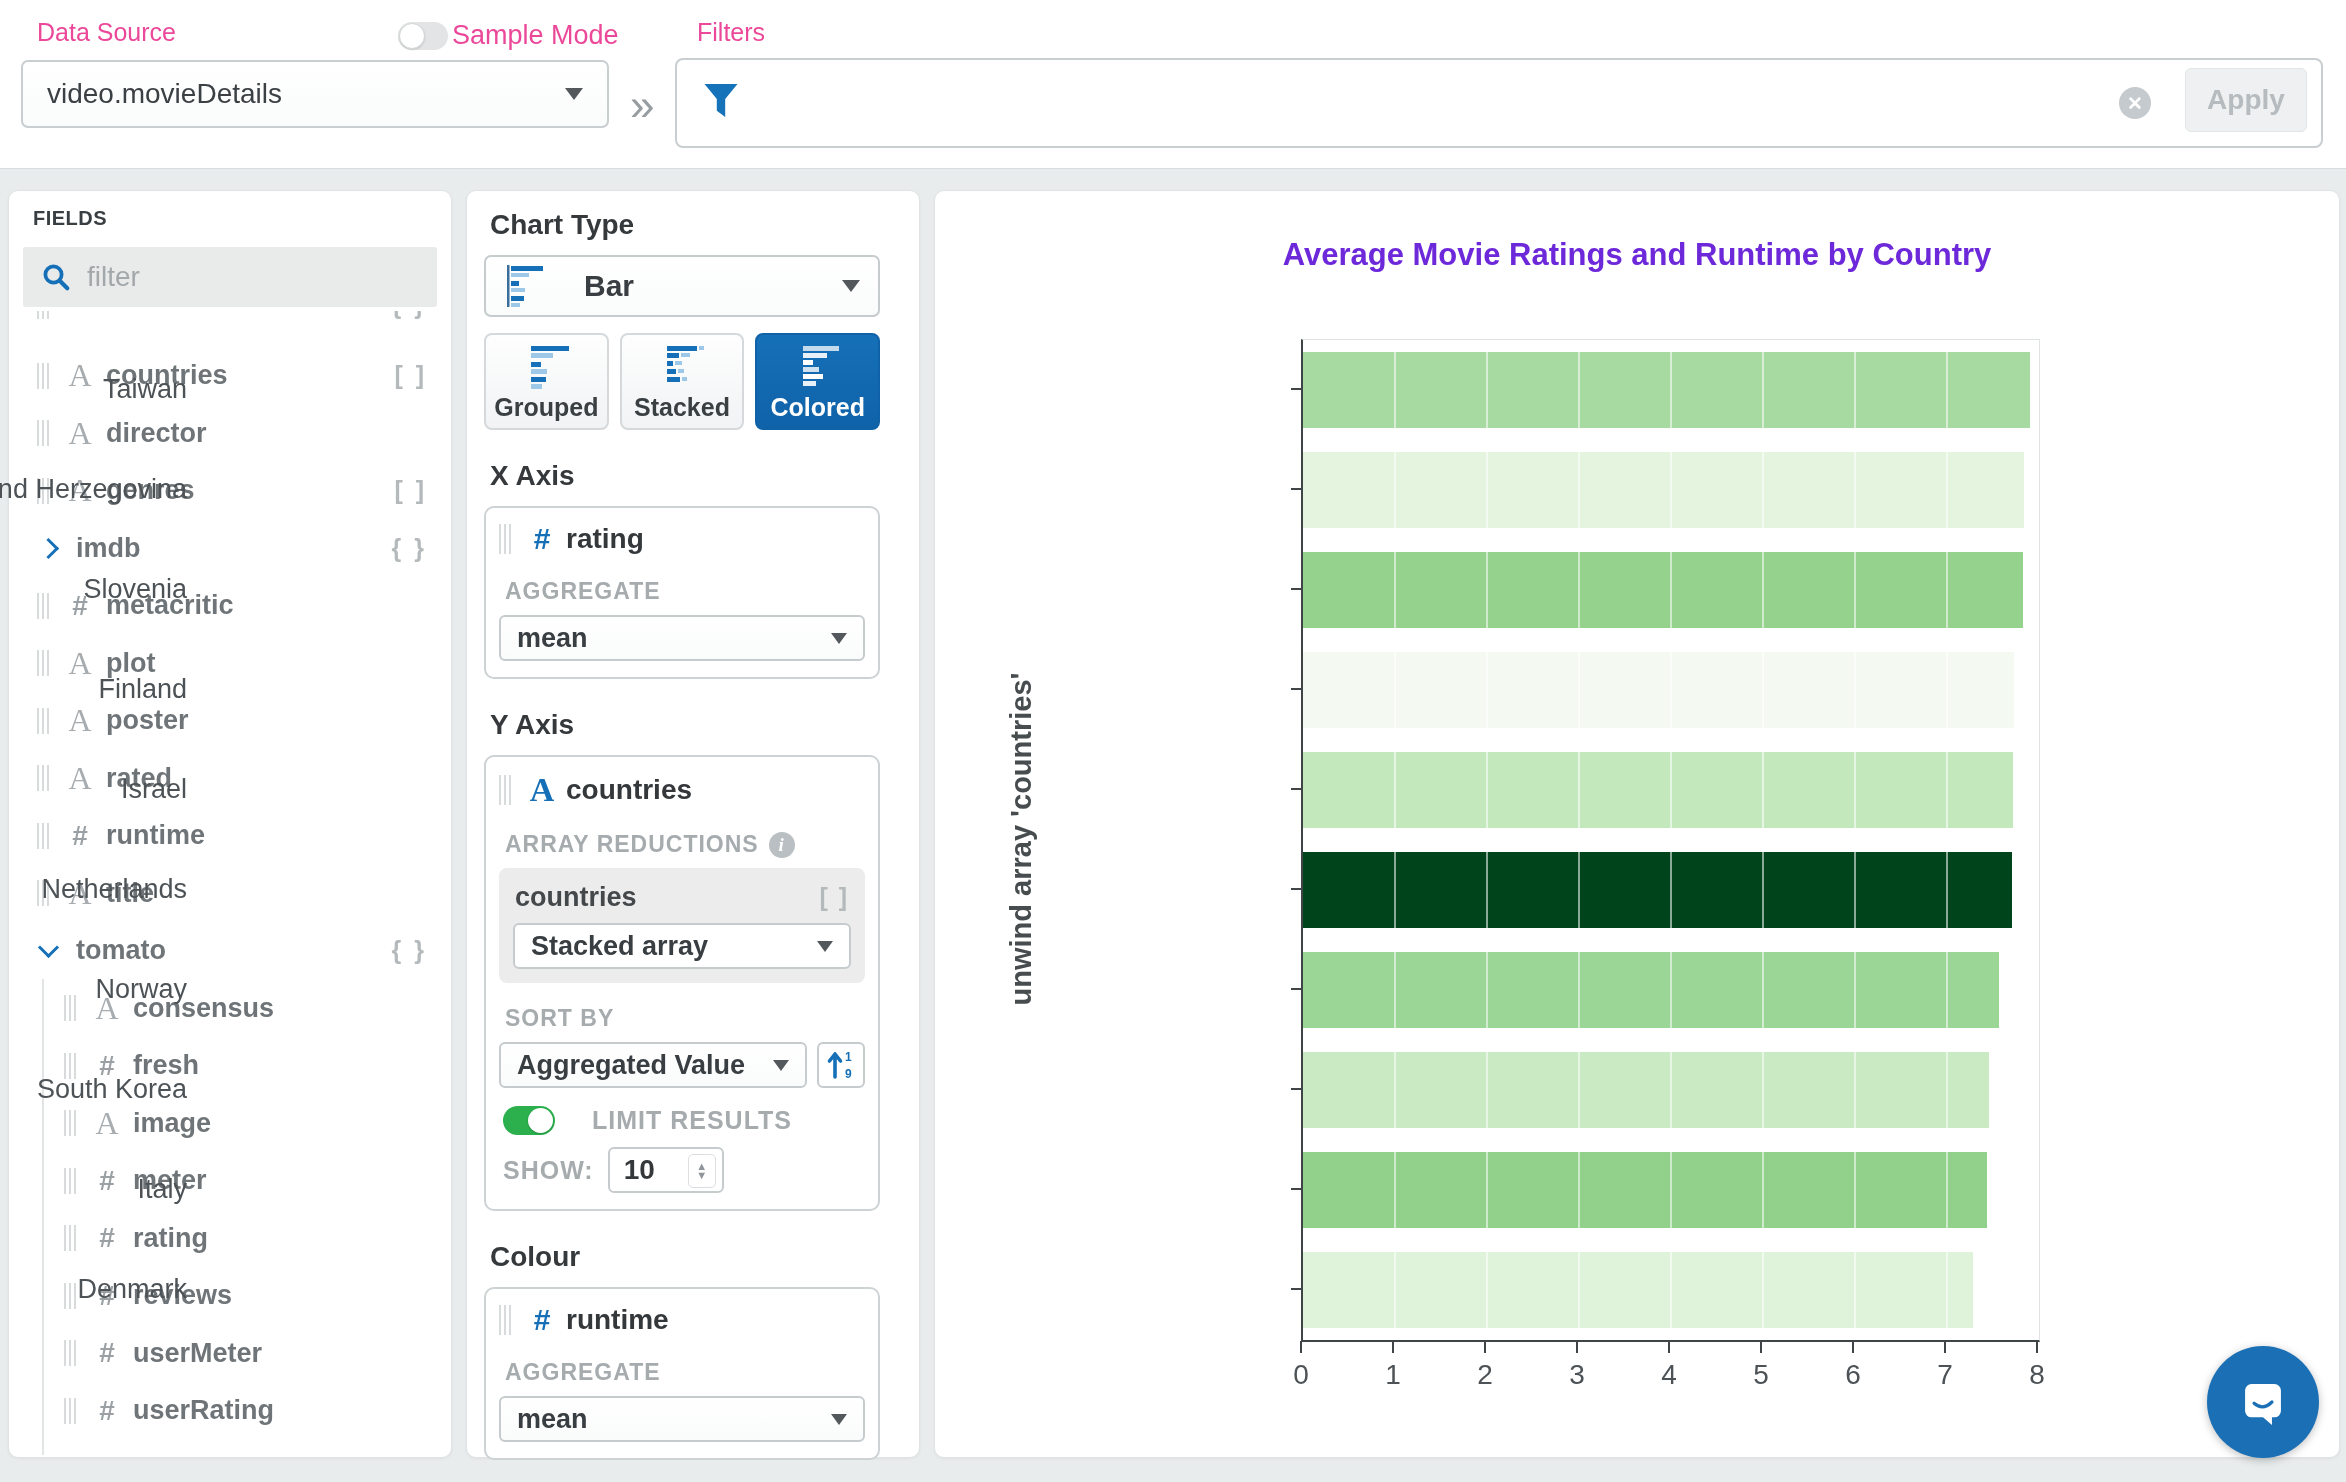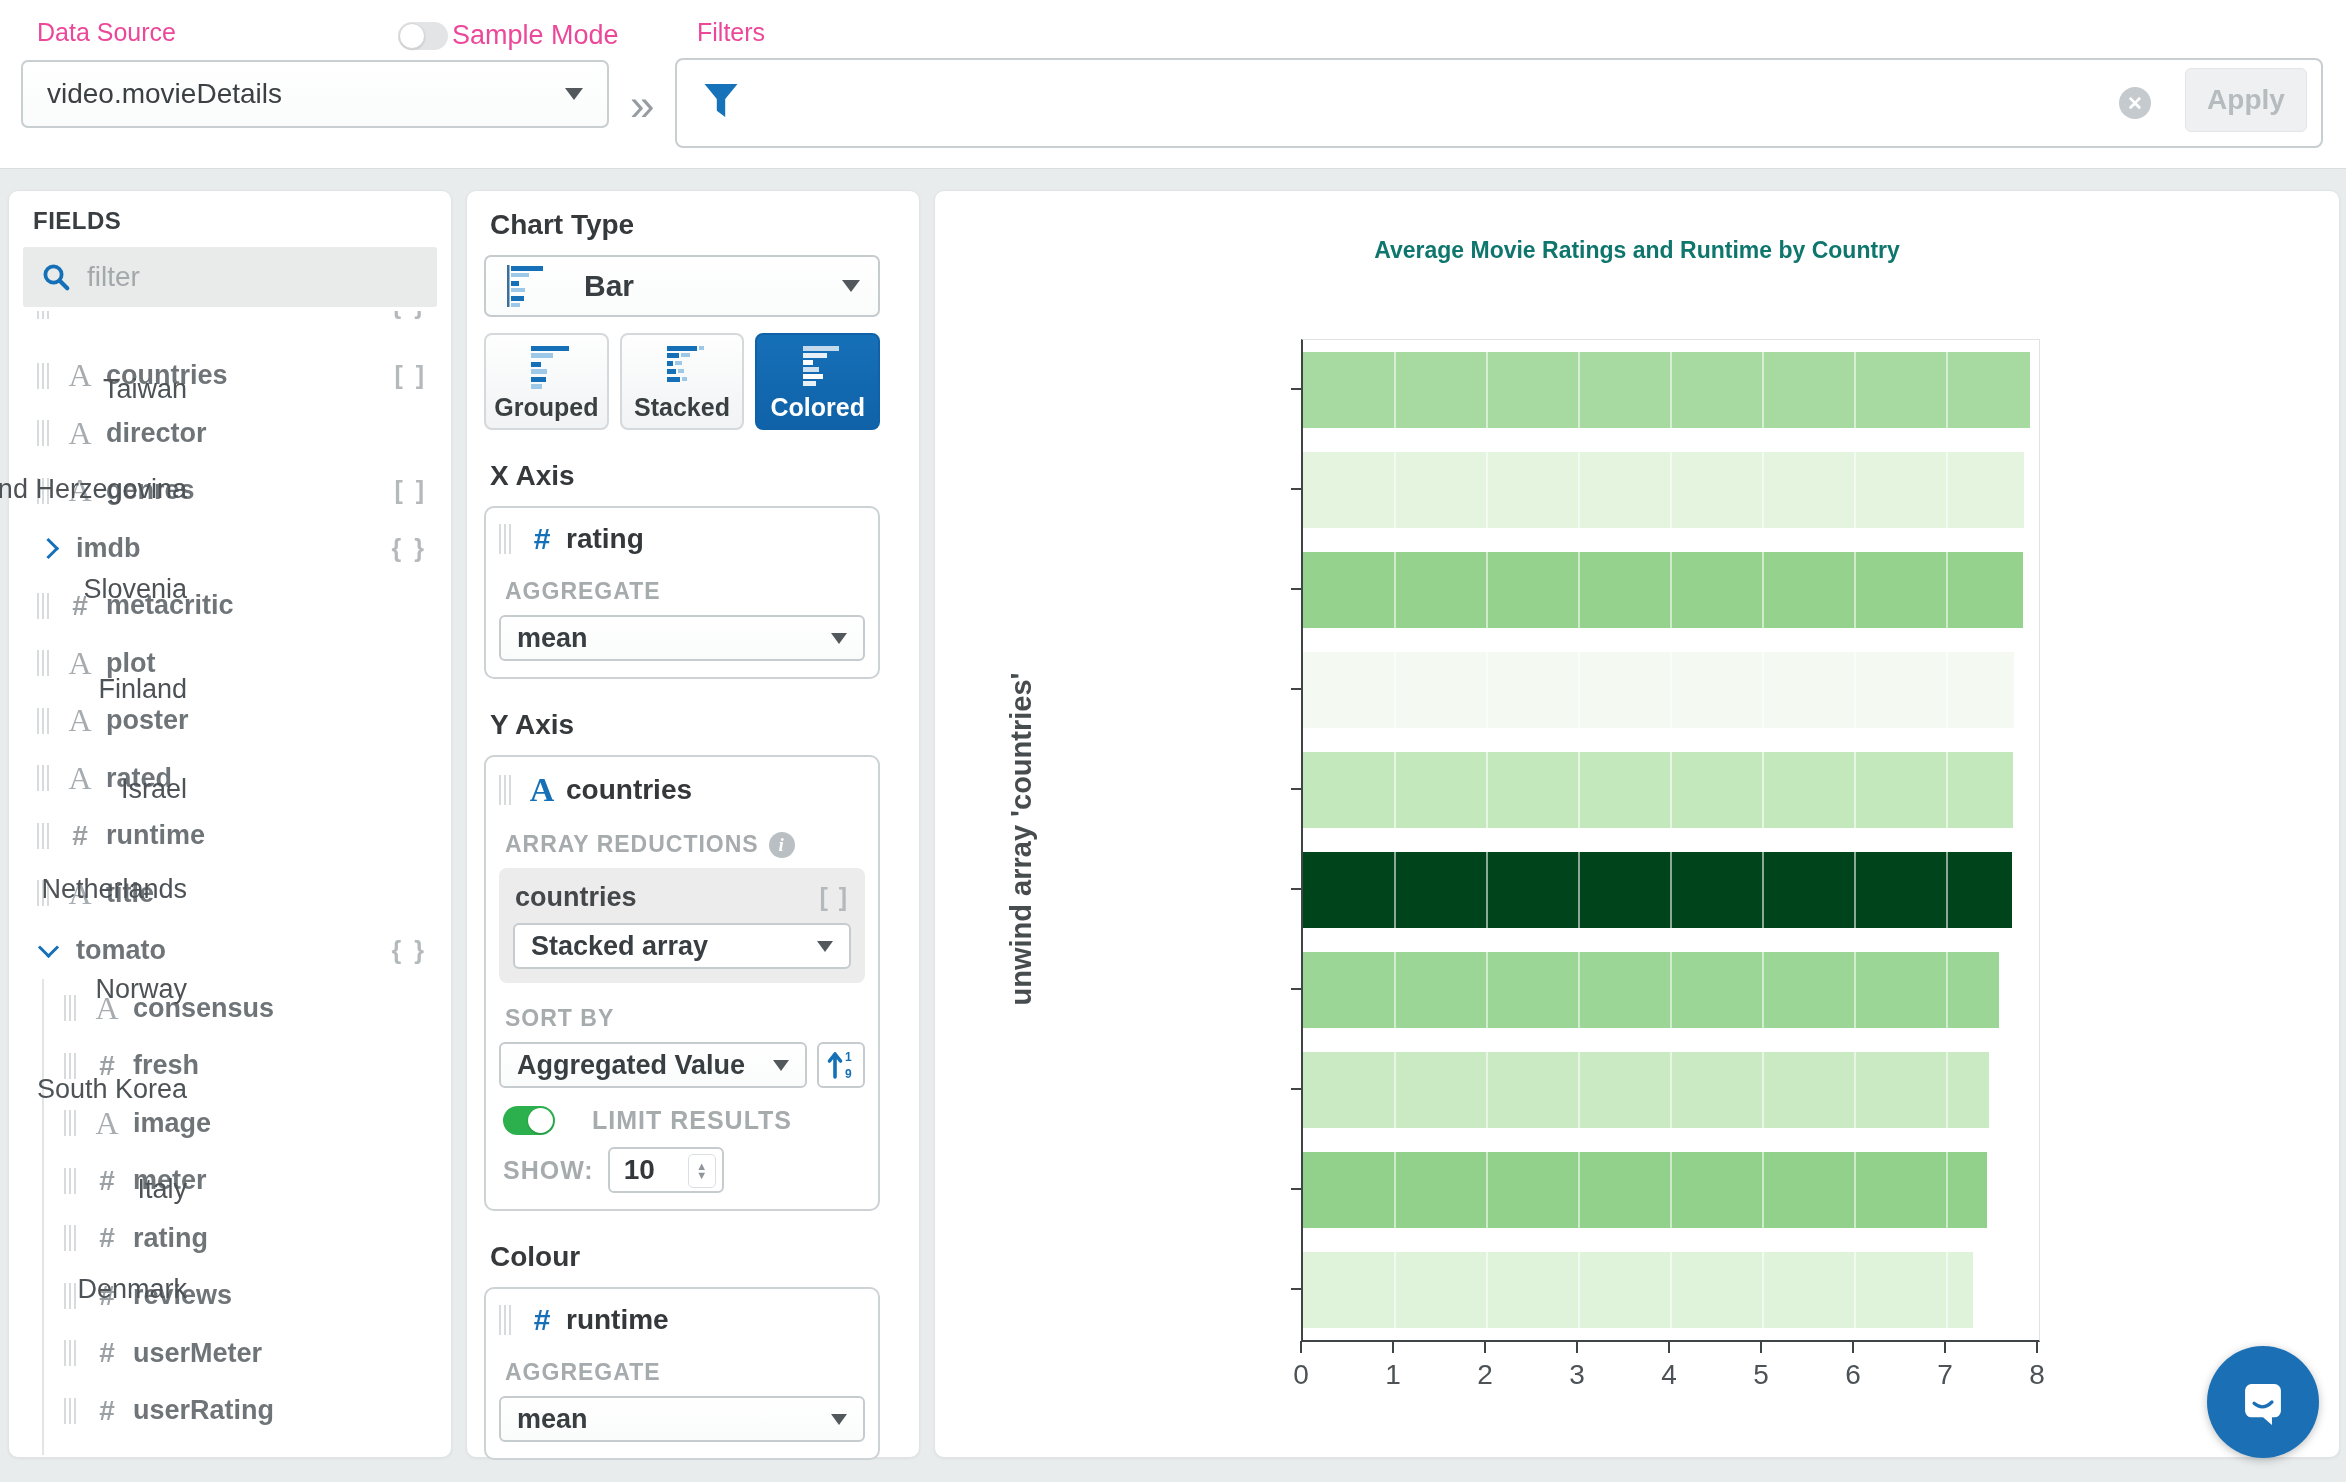--- a/index.html
+++ b/index.html
@@ -26,21 +26,21 @@
   .clear-x{position:absolute;right:170px;top:27px;width:32px;height:32px;border-radius:50%;background:#c4cacd;color:#fff;
     font-size:19px;font-weight:700;display:flex;align-items:center;justify-content:center;cursor:pointer;}
   .apply-btn{position:absolute;right:14px;top:8px;width:120px;height:62px;background:#eef0f1;border:1px solid #e2e5e6;border-radius:6px;
     color:#b5bbbe;font-size:28px;font-weight:700;display:flex;align-items:center;justify-content:center;}
   
   .card{position:absolute;top:190px;bottom:24px;background:#fff;border:1px solid #e0e4e5;border-radius:10px;box-shadow:0 1px 3px rgba(0,0,0,.05);}
   #fields-card{left:8px;width:442px;}
   #builder-card{left:466px;width:452px;}
   #chart-card{left:934px;width:1404px;}
   
-  .fields-title{position:absolute;left:24px;top:16px;font-size:24px;font-weight:700;color:#393e42;letter-spacing:.5px;}
+  .fields-title{position:absolute;left:24px;top:16px;font-size:20px;font-weight:700;color:#393e42;letter-spacing:.5px;}
   .filter-box{position:absolute;left:14px;top:56px;width:414px;height:60px;background:#e9eaea;border-radius:3px;display:flex;align-items:center;padding:0 18px;box-sizing:border-box;}
   .filter-box .ph{font-size:28px;color:#a3a8ab;margin-left:16px;}
   #fields-list{position:absolute;left:0;top:120px;right:2px;bottom:2px;overflow:hidden;}
   .frow{height:57.5px;display:flex;align-items:center;padding:0 22px 0 28px;cursor:grab;position:relative;}
   .frow.child{padding-left:55px;}
   .handle{width:13px;height:26px;margin-right:12px;flex:0 0 auto;
     background:repeating-linear-gradient(to right,#d8dbdc 0 2px,transparent 2px 5px);}
   .ficon{width:36px;flex:0 0 auto;text-align:center;margin-right:8px;}
   .ficon.a{font-family:"Liberation Serif",serif;font-size:32px;color:#a7acb0;}
   .ficon.h{font-size:28px;font-weight:700;color:#9aa0a3;}
@@ -91,21 +91,21 @@
   .toggle-on .knob{position:absolute;right:2px;top:2px;width:25px;height:25px;border-radius:50%;background:#fff;box-shadow:0 1px 2px rgba(0,0,0,.2);}
   .toggle-row .tlab{font-size:25px;font-weight:700;color:#a6abae;letter-spacing:1px;margin-left:12px;}
   .show-row{display:flex;align-items:center;margin-left:4px;}
   .show-row .slab{font-size:25px;font-weight:700;color:#a6abae;letter-spacing:1px;margin-right:14px;}
   .num-input{width:116px;height:46px;border:2px solid #c6cbce;border-radius:6px;box-sizing:border-box;background:#fff;
     display:flex;align-items:center;padding-left:14px;position:relative;}
   .num-input .nval{font-size:28px;font-weight:700;color:#34383b;}
   .spinner{position:absolute;right:6px;top:5px;width:26px;height:32px;border:1px solid #dcdfe1;border-radius:5px;
     display:flex;flex-direction:column;align-items:center;justify-content:center;color:#8f959a;font-size:11px;line-height:9px;cursor:pointer;}
   
-  .chart-title{position:absolute;left:0;right:0;top:46px;text-align:center;font-size:23px;font-weight:700;color:#0f766e;}
+  .chart-title{position:absolute;left:0;right:0;top:46px;text-align:center;font-size:31px;font-weight:700;color:#6d28d9;}
   #plot{position:absolute;left:366px;top:148px;width:736px;height:1000px;background:#fff;
     border-top:1px solid #e0e3e4;border-right:1px solid #e0e3e4;border-left:2px solid #3f4447;border-bottom:2px solid #3f4447;box-sizing:content-box;}
   .band{position:absolute;left:0;width:100%;height:100px;}
   .bar{position:absolute;left:0;top:12px;height:76px;}
   .ytick-label{position:absolute;right:748px;width:330px;text-align:right;font-size:27px;color:#4c5256;transform:translateY(-50%);}
   .ytick-mark{position:absolute;width:10px;height:2px;background:#3f4447;left:356px;transform:translateY(-50%);}
   .gridline{position:absolute;top:0;bottom:0;width:2px;background:rgba(255,255,255,.55);}
   .xtick-mark{position:absolute;top:1150px;width:2px;height:12px;background:#3f4447;}
   .xtick-label{position:absolute;top:1168px;width:60px;margin-left:-30px;text-align:center;font-size:28px;color:#4c5256;}
   .xaxis-title{position:absolute;left:366px;width:736px;top:1212px;text-align:center;font-size:31px;font-weight:700;color:#383d40;}

